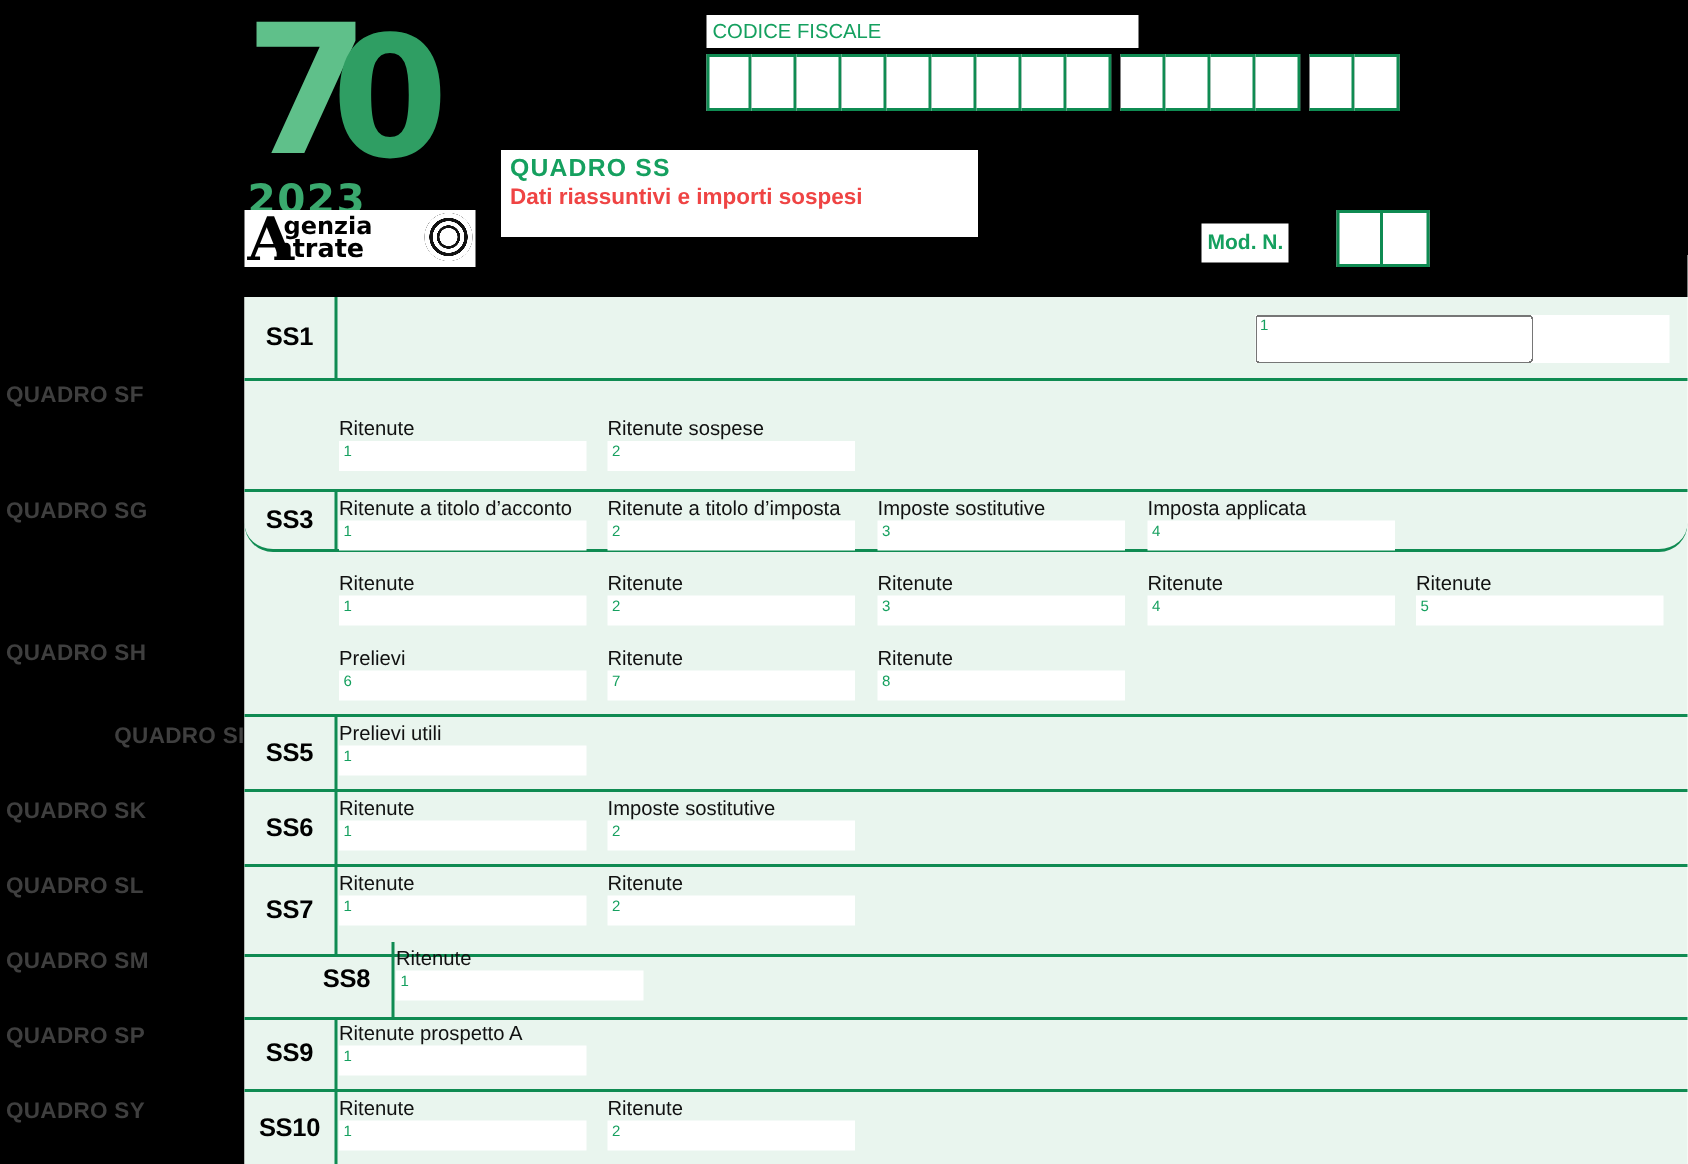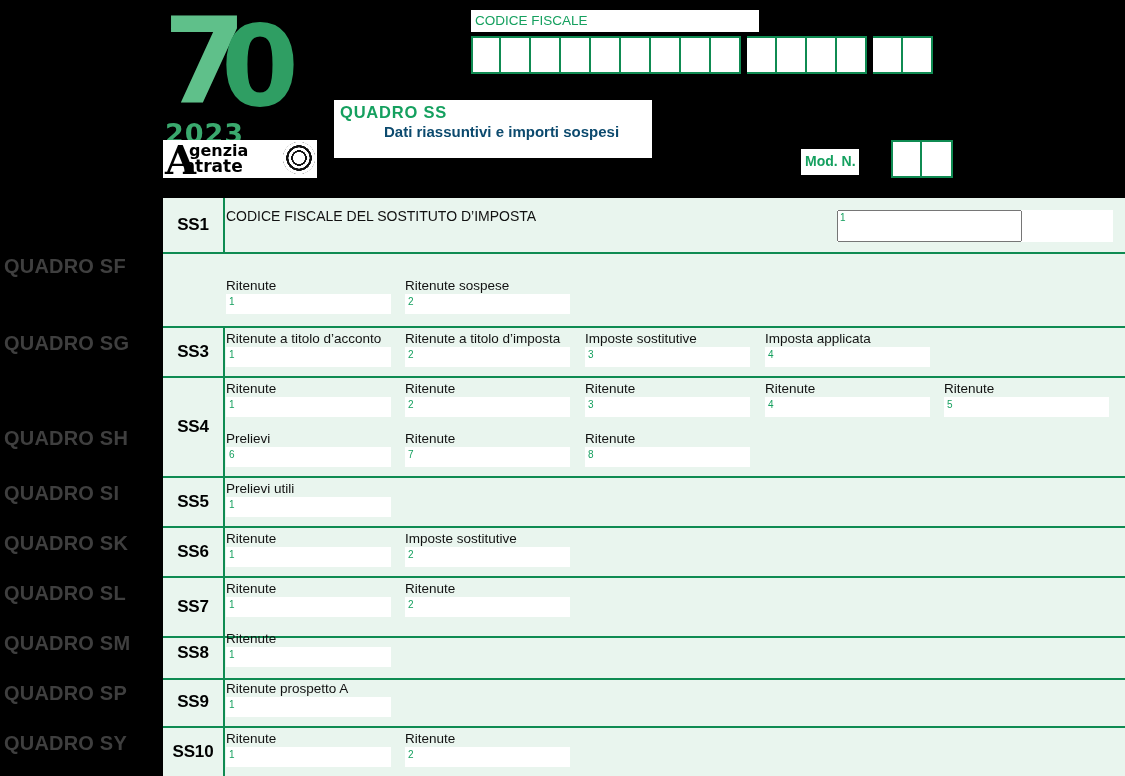--- a/index.html
+++ b/index.html
@@ -131,25 +131,24 @@
     background: #ffffff;
     padding: 3px 0 0 6px;
   }
   .quadro-title .t1 {
     color: #15a05f;
     font-size: 16.5px;
     font-weight: bold;
     letter-spacing: 0.8px;
   }
   .quadro-title .t2 {
-    color: #0c4a6e;
+    color: #ef4444;
     font-size: 15px;
     font-weight: bold;
     margin-top: 1px;
-    margin-left: 44px;
   }
 
   
   .mod-n {
     position: absolute;
     left: 801px; top: 149px;
     width: 58px; height: 26px;
     background: #ffffff;
     color: #15a05f;
     font-size: 14px;
@@ -174,21 +173,21 @@
     position: absolute;
     left: 0; top: 198px;
     width: 163px; height: 578px;
     background: #000000;
   }
   .sidebar .q-item {
     position: absolute;
     left: 0;
     width: 163px;
     color: #3f3f3f;
-    font-size: 20px;
+    font-size: 15px;
     font-weight: bold;
     padding-left: 4px;
     letter-spacing: 0.2px;
   }
 
   
   .form-area {
     position: absolute;
     left: 163px; top: 198px;
     width: 962px; height: 578px;
@@ -309,37 +308,36 @@
     <div class="mod-boxes">
       <div class="cell"></div>
       <div class="cell"></div>
     </div>
   </div>
 
   <div class="sidebar">
     <div class="q-item" style="top:57px;">QUADRO SF</div>
     <div class="q-item" style="top:134px;">QUADRO SG</div>
     <div class="q-item" style="top:184px;margin-top:45px;">QUADRO SH</div>
-    <div class="q-item" style="top:284px;">QUADRO SI</div>
+    <div class="q-item" style="top:284px;text-align:right;">QUADRO SI</div>
     <div class="q-item" style="top:334px;">QUADRO SK</div>
     <div class="q-item" style="top:384px;">QUADRO SL</div>
     <div class="q-item" style="top:434px;">QUADRO SM</div>
     <div class="q-item" style="top:484px;">QUADRO SP</div>
     <div class="q-item" style="top:534px;">QUADRO SY</div>
   </div>
 
   <div class="form-area">
 
     <div class="row" style="top:0px; height:56px;">
       <div class="row-inner">
         <div class="code-col">
           <span>SS1</span>
         </div>
         <div class="ss1-label">
-          <div class="l1">CODICE FISCALE DEL SOSTITUTO D’IMPOSTA</div>
         </div>
         <div class="ss1-input-wrap">
           <span class="num">1</span>
           <input class="inp" style="height: 32px; padding-top: 12px;" value="">
         </div>
       </div>
     </div>
 
     <div class="row" style="top:56px; height:74px;">
       <div class="row-inner">
@@ -353,21 +351,21 @@
         <div class="field" style="left:242px; top:24px; width:165px;">
           <div class="lbl">Ritenute sospese</div>
           <div class="inp-wrap">
             <span class="num">2</span>
             <input class="inp" value="" style="">
           </div>
         </div>
       </div>
     </div>
 
-    <div class="row" style="top:130px; height:50px;">
+    <div class="row" style="top:130px; height:40px;border-radius:19px;">
       <div class="row-inner">
         <div class="code-col">
           <span>SS3</span>
         </div>
         <div class="field" style="left:63px; top:3px; width:165px;">
           <div class="lbl">Ritenute a titolo d’acconto</div>
           <div class="inp-wrap">
             <span class="num">1</span>
             <input class="inp" value="" style="">
           </div>
@@ -391,23 +389,20 @@
           <div class="inp-wrap">
             <span class="num">4</span>
             <input class="inp" value="" style="">
           </div>
         </div>
       </div>
     </div>
 
     <div class="row" style="top:180px; height:100px;">
       <div class="row-inner">
-        <div class="code-col">
-          <span>SS4</span>
-        </div>
 
         <div class="field" style="left:63px; top:3px; width:165px;">
           <div class="lbl">Ritenute</div>
           <div class="inp-wrap">
             <span class="num">1</span>
             <input class="inp" value="" style="">
           </div>
         </div>
         <div class="field" style="left:242px; top:3px; width:165px;">
           <div class="lbl">Ritenute</div>
@@ -514,21 +509,21 @@
         <div class="field" style="left:242px; top:3px; width:165px;">
           <div class="lbl">Ritenute</div>
           <div class="inp-wrap">
             <span class="num">2</span>
             <input class="inp" value="" style="">
           </div>
         </div>
       </div>
     </div>
 
-    <div class="row" style="top:430px; height:52px;">
+    <div class="row" style="top:430px; height:52px;padding-left:38px;">
       <div class="row-inner">
         <div class="code-col">
           <span>SS8</span>
         </div>
         <div class="field" style="left:63px; top:3px; width:165px;">
           <div class="lbl">Ritenute</div>
           <div class="inp-wrap">
             <span class="num">1</span>
             <input class="inp" value="" style="">
           </div>

